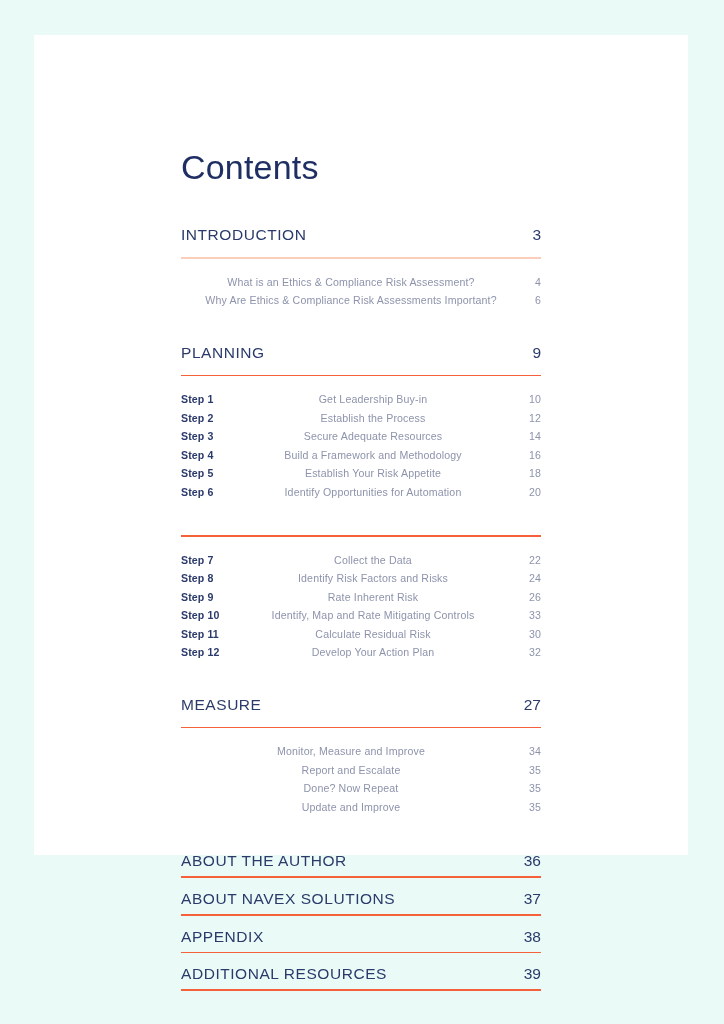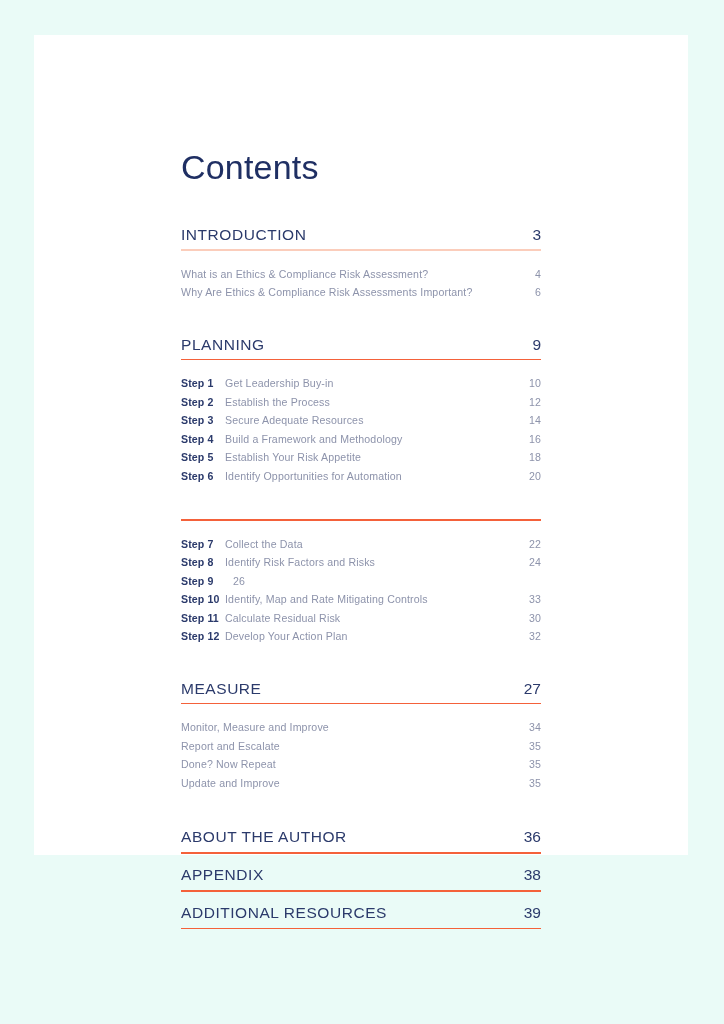--- a/index.html
+++ b/index.html
@@ -44,21 +44,21 @@
     margin: 0;
   }
   .sec-head {
     display: flex;
     align-items: baseline;
     justify-content: space-between;
     font-size: 15.5px;
     letter-spacing: 0.55px;
     color: #2b3a6b;
     font-weight: 400;
-    padding-bottom: 5px;
+    padding-bottom: 13px;
   }
   .sec-head .sec-name { white-space: nowrap; }
   .sec-head .sec-page {
     font-size: 15.5px;
     color: #2b3a6b;
     letter-spacing: 0;
     text-align: right;
     min-width: 26px;
   }
 
@@ -91,20 +91,21 @@
     color: #2b3a6b;
     font-weight: bold;
     width: 44px;
     flex: 0 0 44px;
     letter-spacing: 0.1px;
   }
   .item .label {
     flex: 1 1 auto;
     white-space: nowrap;
     overflow: hidden;
+    text-align: center;
   }
   .item .pg {
     flex: 0 0 auto;
     text-align: right;
     min-width: 20px;
     color: #8d93ab;
   }
 
   
   .gap-after-items { height: 34px; }
@@ -193,20 +194,21 @@
           <span class="label">Collect the Data</span>
           <span class="pg">22</span>
         </li>
         <li class="item">
           <span class="step">Step 8</span>
           <span class="label">Identify Risk Factors and Risks</span>
           <span class="pg">24</span>
         </li>
         <li class="item">
           <span class="step">Step 9</span>
+          <span class="label">Rate Inherent Risk</span>
           <span class="pg">26</span>
         </li>
         <li class="item">
           <span class="step">Step 10</span>
           <span class="label">Identify, Map and Rate Mitigating Controls</span>
           <span class="pg">33</span>
         </li>
         <li class="item">
           <span class="step">Step 11</span>
           <span class="label">Calculate Residual Risk</span>
@@ -251,20 +253,27 @@
     <div class="gap-small"></div>
 
     <div class="band">
       <div class="sec-head">
         <span class="sec-name">ABOUT THE AUTHOR</span>
         <span class="sec-page">36</span>
       </div>
       <div class="rule"></div>
     </div>
 
+    <div class="band">
+      <div class="sec-head">
+        <span class="sec-name">ABOUT NAVEX SOLUTIONS</span>
+        <span class="sec-page">37</span>
+      </div>
+      <div class="rule"></div>
+    </div>
 
     <div class="band">
       <div class="sec-head">
         <span class="sec-name">APPENDIX</span>
         <span class="sec-page">38</span>
       </div>
       <div class="rule"></div>
     </div>
 
     <div class="band">

